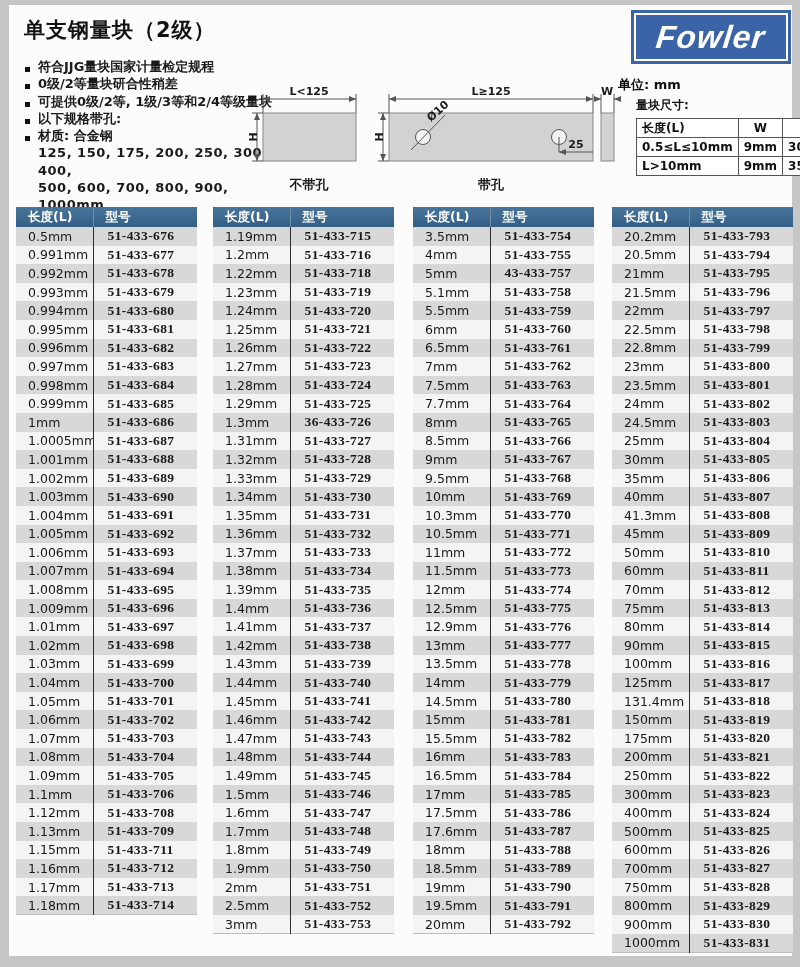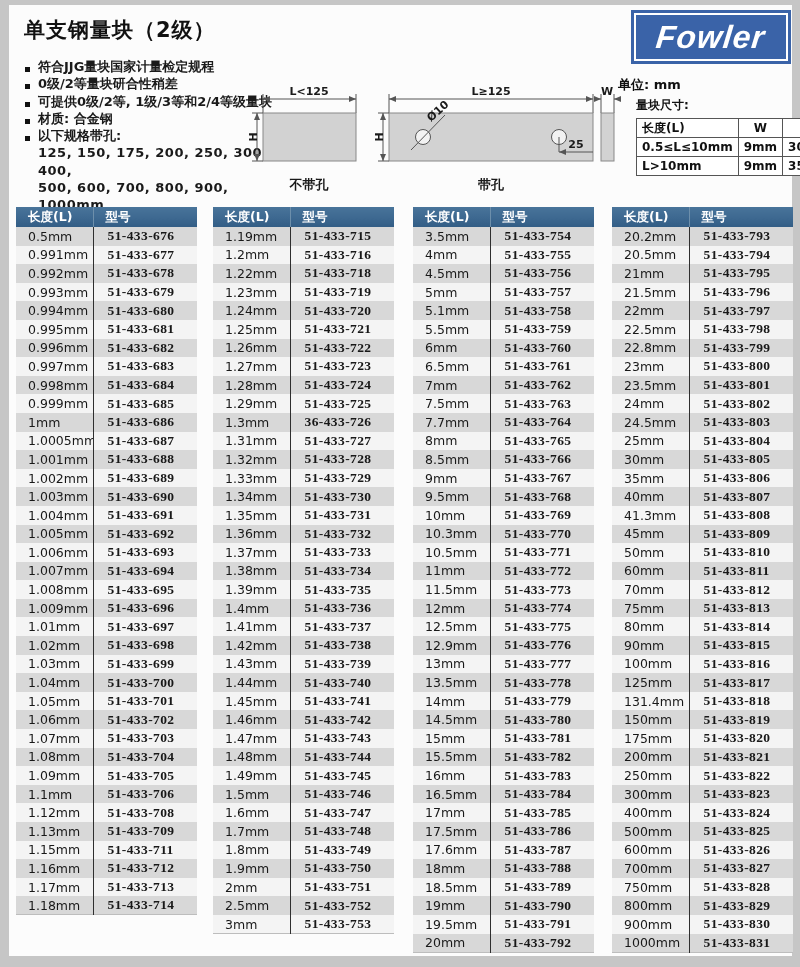--- a/index.html
+++ b/index.html
@@ -67,25 +67,25 @@
       <div class="bullet">
         <span class="marker"></span>
         <span>0级/2等量块研合性稍差</span>
       </div>
       <div class="bullet">
         <span class="marker"></span>
         <span>可提供0级/2等, 1级/3等和2/4等级量块</span>
       </div>
       <div class="bullet">
         <span class="marker"></span>
-        <span>材质: 合金钢</span>
+        <span>以下规格带孔:</span>
       </div>
       <div class="bullet">
         <span class="marker"></span>
-        <span>以下规格带孔:</span>
+        <span>材质: 合金钢</span>
       </div>
       <div class="subline">125, 150, 175, 200, 250, 300, 400,</div>
       <div class="subline">500, 600, 700, 800, 900, 1000mm</div>
       <div class="bullet">
         <span class="marker"></span>
         <span>带生产厂检验证书</span>
       </div>
     </div>
 
   <div class="unit-label">单位: mm</div>
@@ -491,26 +491,22 @@
     <tbody>
         <tr>
           <td>3.5mm</td>
           <td>51-433-754</td>
         </tr>
         <tr>
           <td>4mm</td>
           <td>51-433-755</td>
         </tr>
         <tr>
-          <td>4.5mm</td>
-          <td>51-433-756</td>
-        </tr>
-        <tr>
           <td>5mm</td>
-          <td>51-433-757</td>
+          <td>43-433-757</td>
         </tr>
         <tr>
           <td>5.1mm</td>
           <td>51-433-758</td>
         </tr>
         <tr>
           <td>5.5mm</td>
           <td>51-433-759</td>
         </tr>
         <tr>

